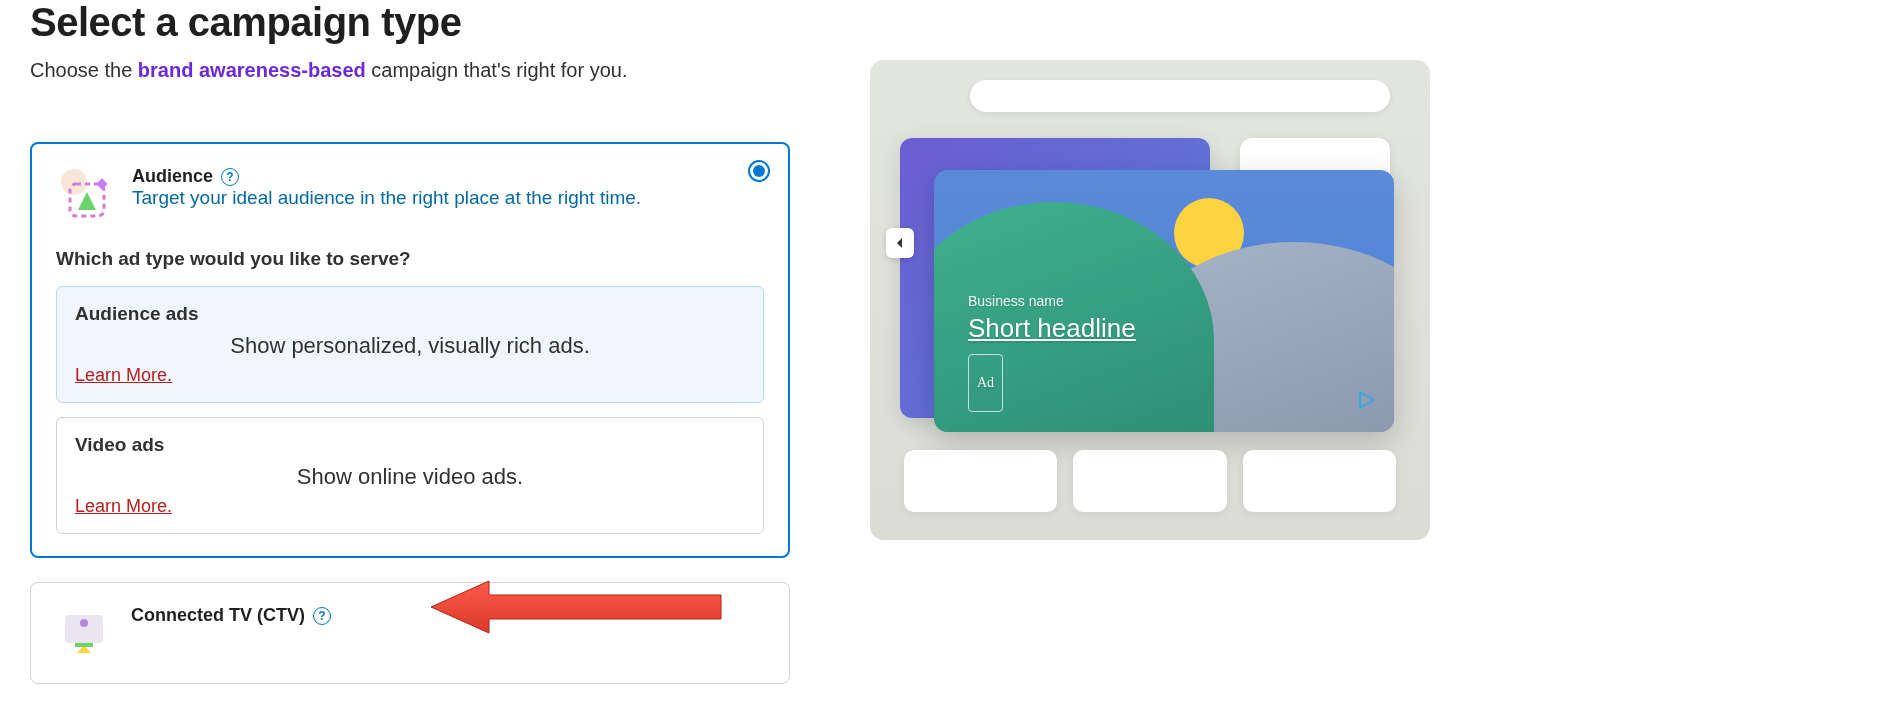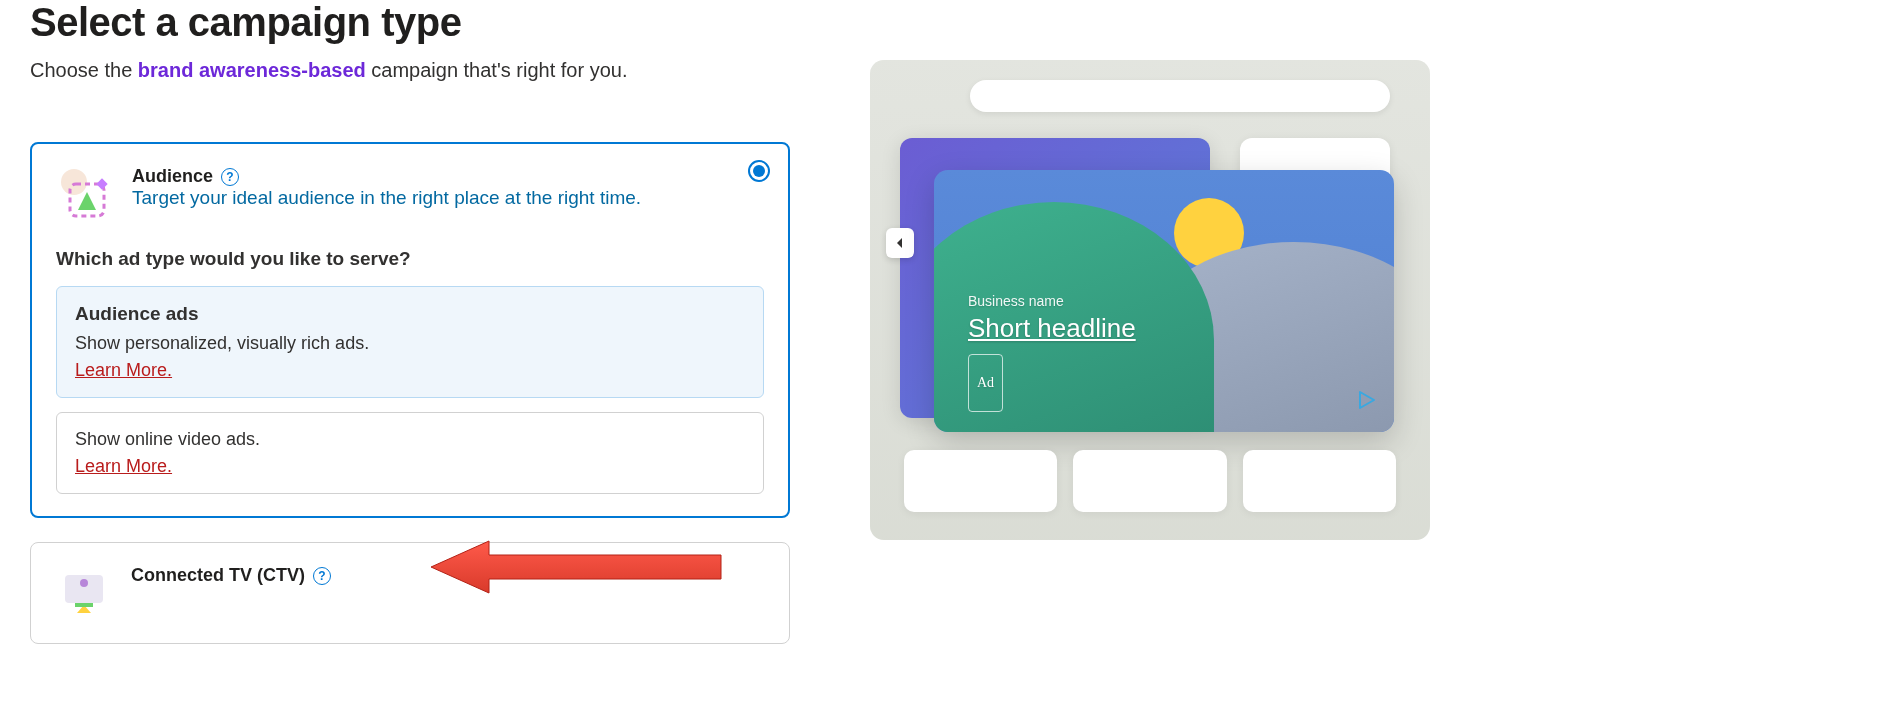--- a/index.html
+++ b/index.html
@@ -25,21 +25,21 @@
   .radio .dot { width: 12px; height: 12px; background:#0078d4; border-radius:50%; }
 
   .help-icon { width: 18px; height:18px; border:1.5px solid #0078d4; border-radius:50%; color:#0078d4; font-size:12px; font-weight:600; display:inline-flex; align-items:center; justify-content:center; cursor:pointer; }
 
   .question { font-size: 19px; font-weight: 600; margin-top: 26px; margin-bottom: 16px; }
 
   .ad-types { display: flex; gap: 14px; flex-direction: column; }
   .ad-type { flex: 1; border: 1px solid #d1d1d1; border-radius: 6px; padding: 16px 18px; background:#fff; cursor:pointer; }
   .ad-type.selected { background:#eff6fc; border-color:#b7d9f3; }
   .ad-type-title { font-size: 19px; font-weight: 600; margin-bottom: 8px; }
-  .ad-type-desc { font-size: 18px; color:#323130; margin-bottom: 6px; }
+  .ad-type-desc { font-size: 22px; color:#323130; margin-bottom: 6px; text-align: center; }
   .learn-more { font-size: 18px; color:#b91c1c; text-decoration: underline; cursor:pointer; }
 
   
   .arrow-annotation { position:absolute; left: 400px; top: -6px; width: 300px; height: 60px; pointer-events:none; }
 
   
   .preview { position: relative; width: 560px; height: 480px; background:#f3f2f1; border-radius: 14px; overflow:visible; }
   .preview-bg { position:absolute; inset:0; background: linear-gradient(180deg,#d8dcd3 0%,#c9cec2 100%); border-radius:14px; opacity:0.6; }
   .browser-bar { position:absolute; top:20px; left:100px; right:40px; height:32px; background:#fff; border-radius:16px; box-shadow:0 2px 6px rgba(0,0,0,0.08);}
   .back-card { position:absolute; top:78px; left:30px; width:310px; height:280px; background:linear-gradient(135deg,#6b5dd3 0%,#5a7fd9 100%); border-radius:12px; box-shadow:0 4px 20px rgba(0,0,0,0.12);}
@@ -92,20 +92,21 @@
 
       <div class="question">Which ad type would you like to serve?</div>
 
       <div class="ad-types">
         <div class="ad-type selected">
           <div class="ad-type-title">Audience ads</div>
           <div class="ad-type-desc">Show personalized, visually rich ads.</div>
           <a class="learn-more">Learn More.</a>
         </div>
         <div class="ad-type">
+          <div class="ad-type-title">Video ads</div>
           <div class="ad-type-desc">Show online video ads.</div>
           <a class="learn-more">Learn More.</a>
         </div>
       </div>
     </div>
 
     <div class="card" style="position:relative;">
       <div class="card-header">
         <div class="card-icon">
           <svg width="56" height="56" viewBox="0 0 56 56">

